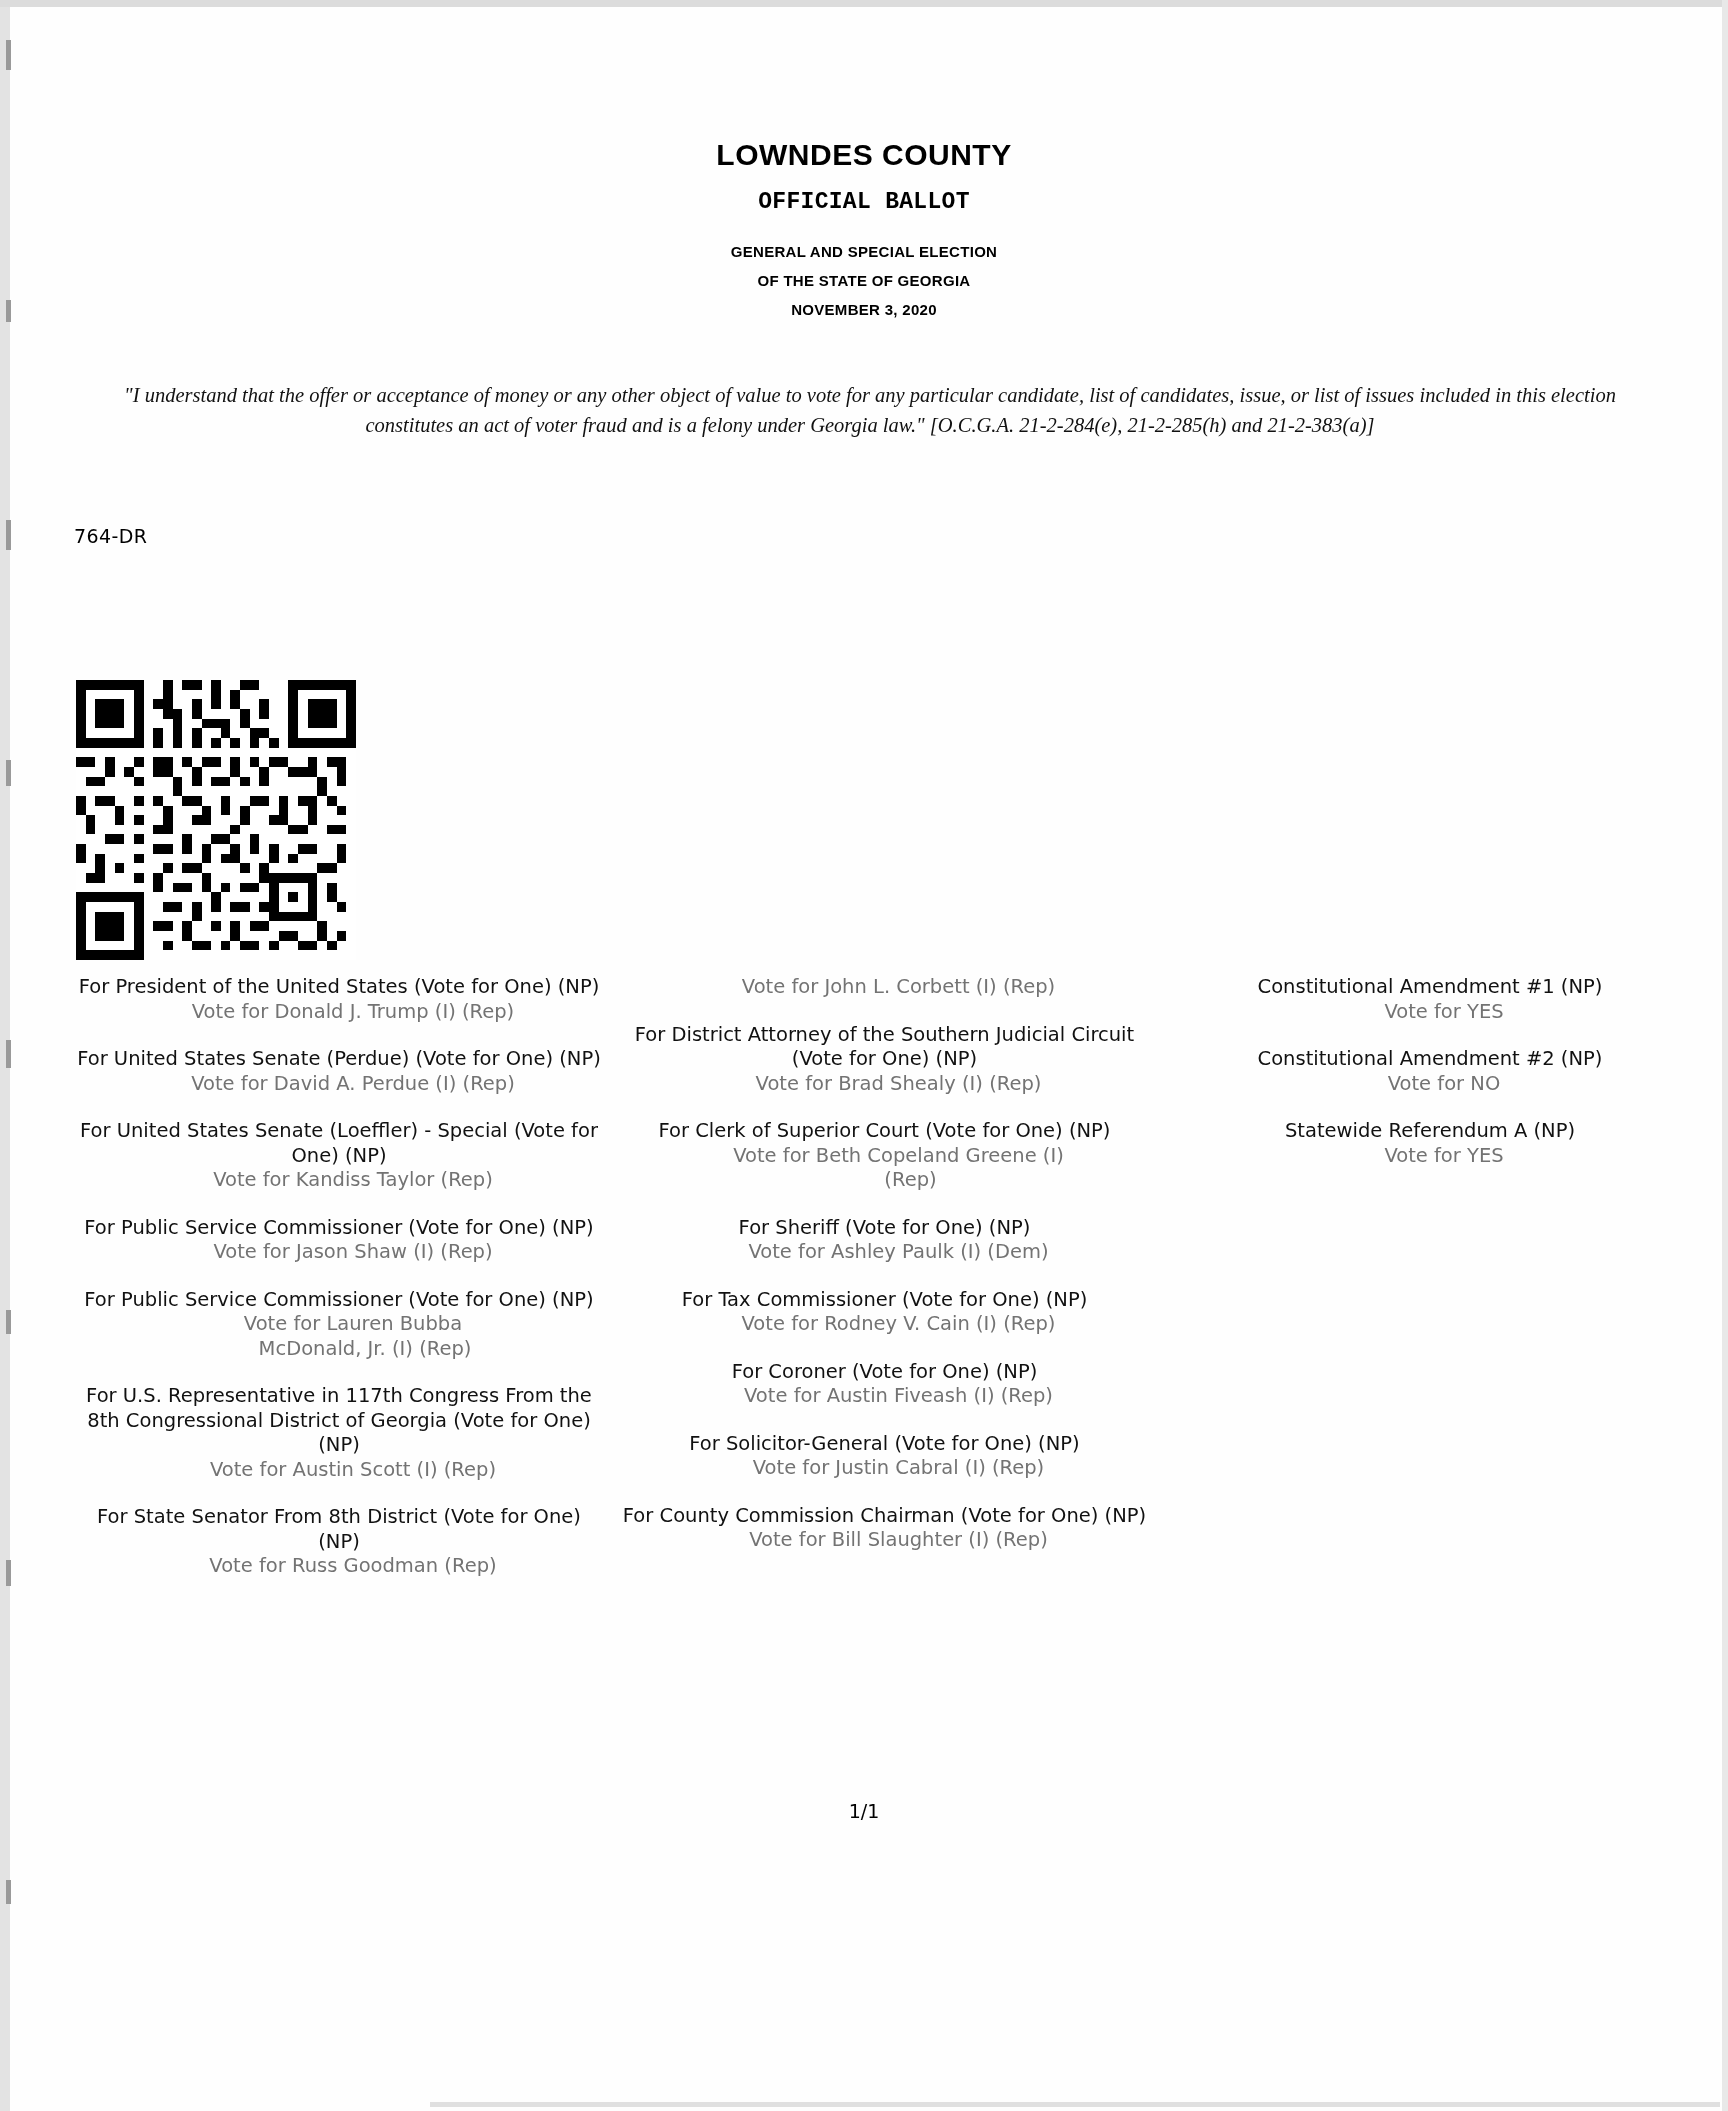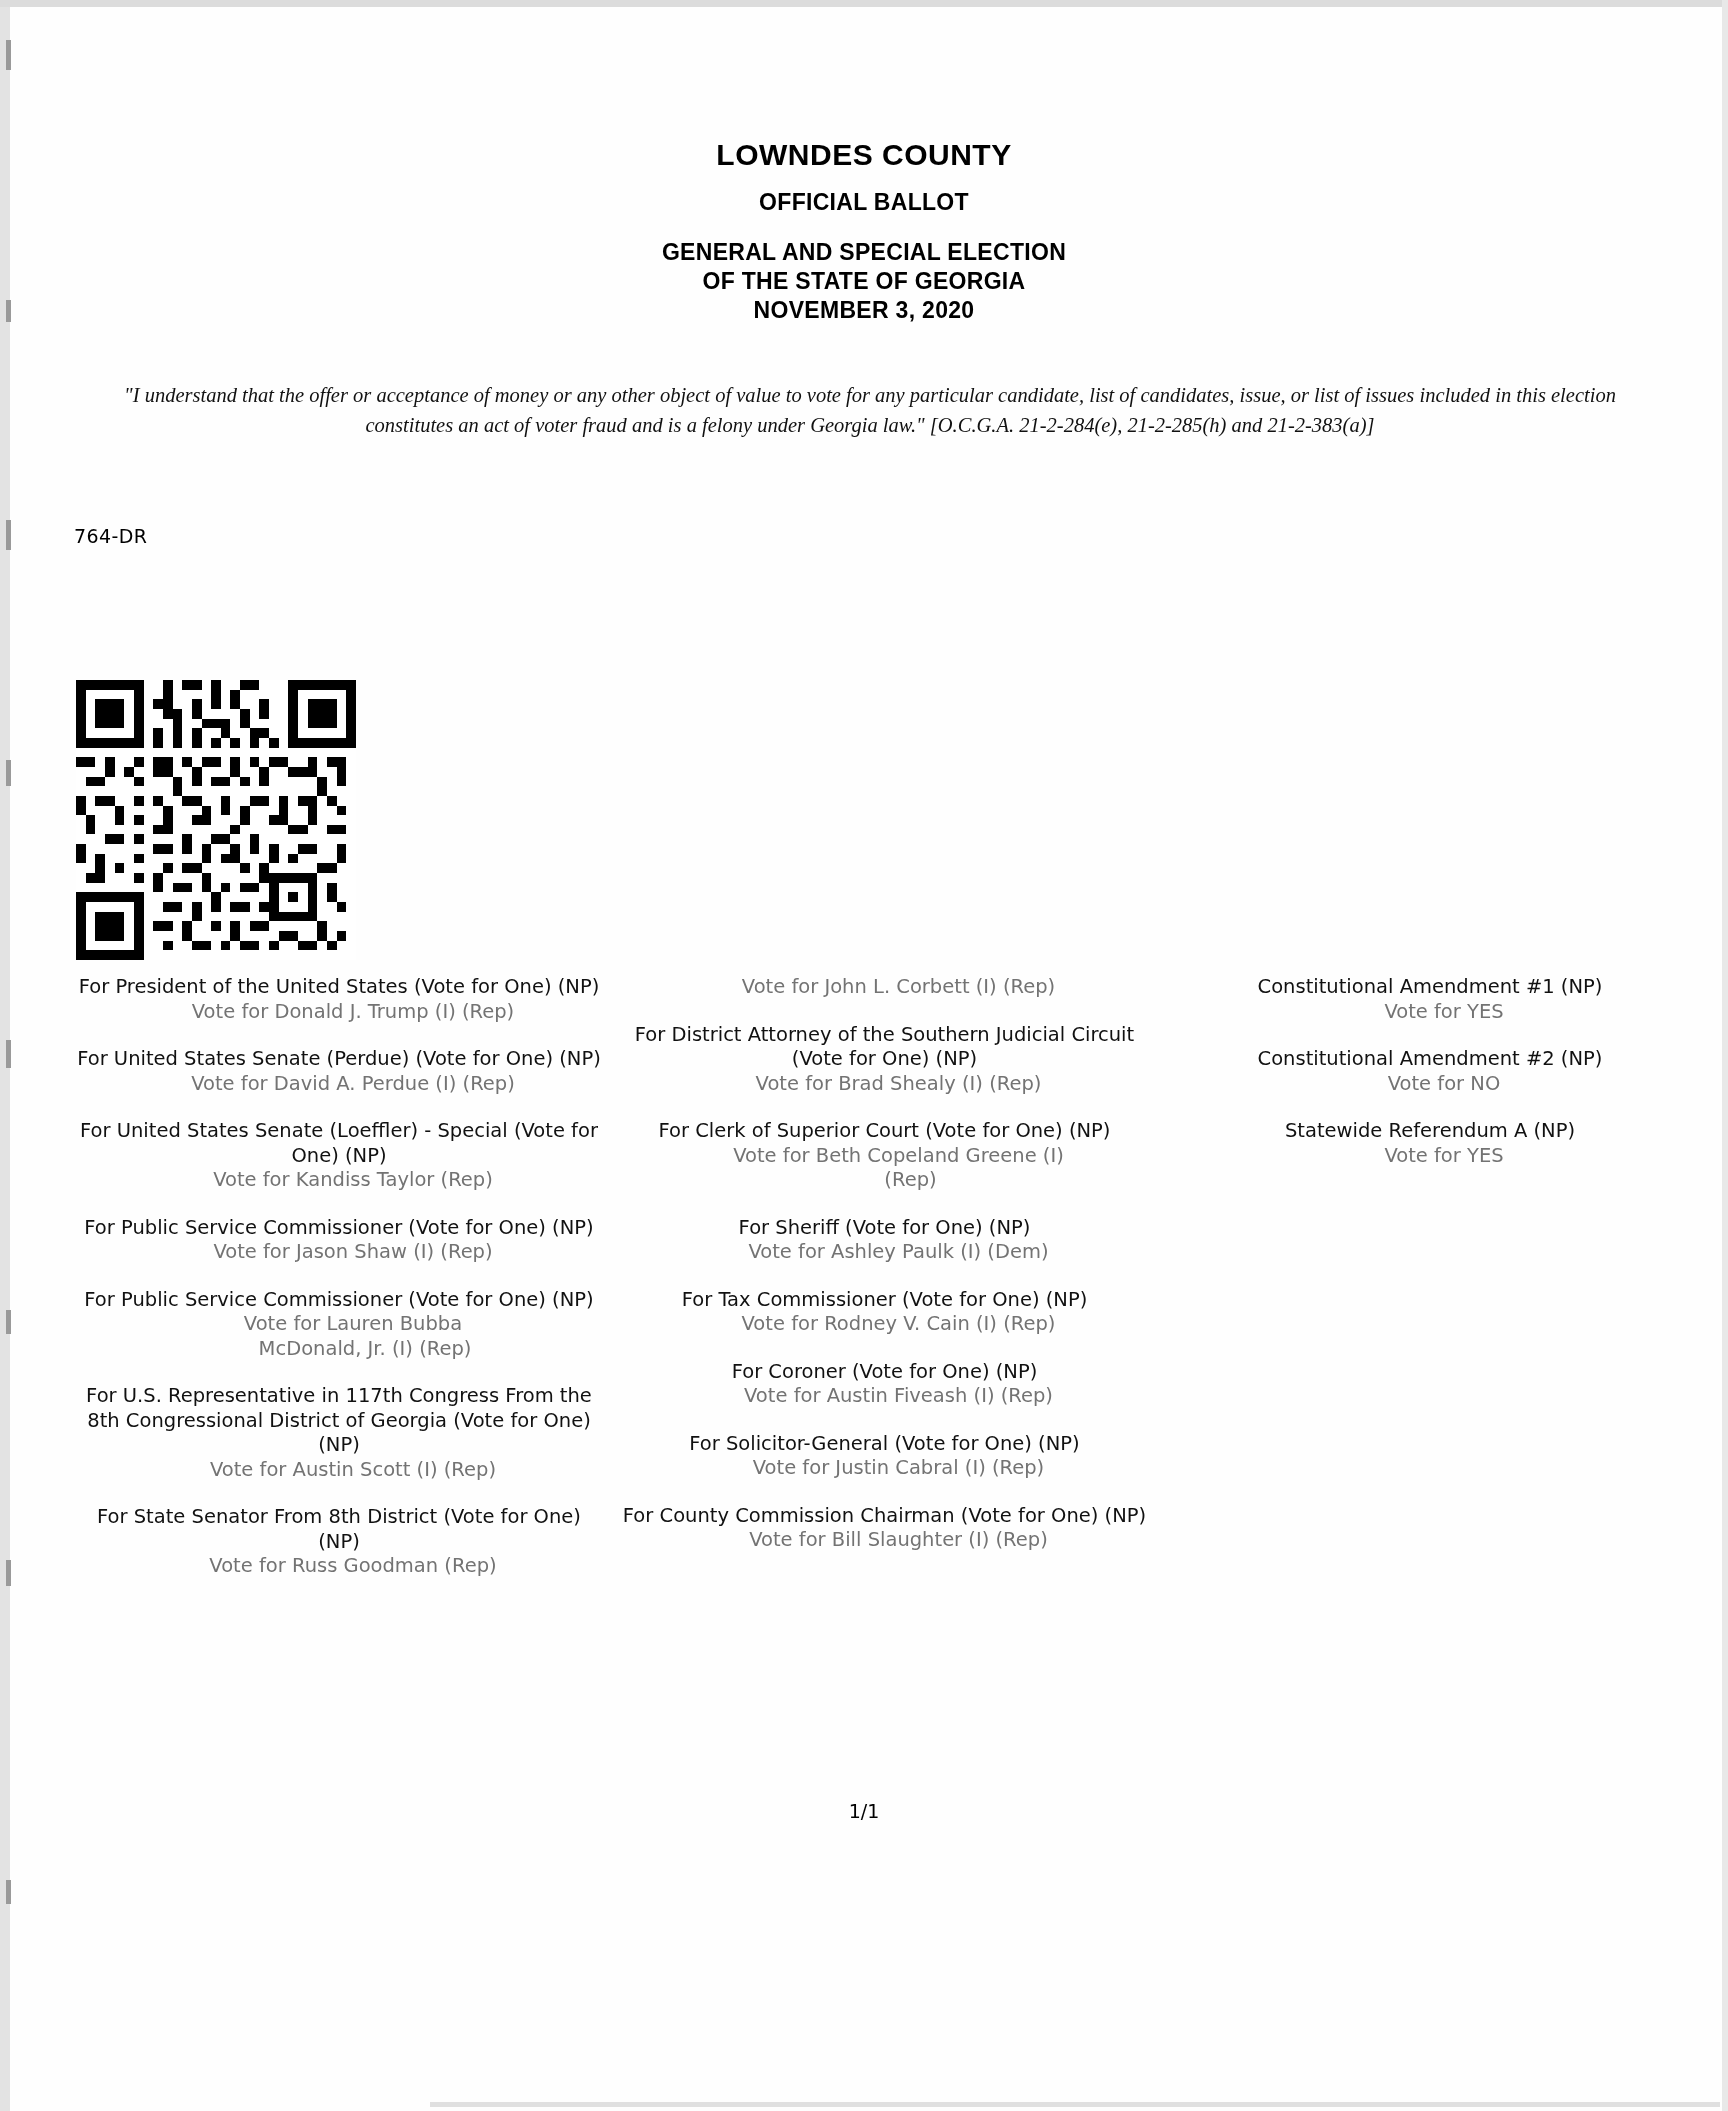--- a/index.html
+++ b/index.html
@@ -64,30 +64,30 @@
     text-align: center;
   }
   .title-main {
     font-family: "Liberation Sans", sans-serif;
     font-weight: bold;
     font-size: 30px;
     letter-spacing: 0.5px;
     margin-bottom: 17px;
   }
   .title-sub {
-    font-family: Liberation Sans, sans-serif;
+    font-family: Liberation Mono, monospace;
     font-weight: bold;
     font-size: 23px;
     letter-spacing: 0.3px;
     margin-bottom: 22px;
   }
   .title-line {
     font-family: "Liberation Sans", sans-serif;
     font-weight: bold;
-    font-size: 23px;
+    font-size: 15px;
     letter-spacing: 0.3px;
     line-height: 29px;
   }
 
   .oath {
     position: absolute;
     left: 80px;
     top: 380px;
     width: 1580px;
     text-align: center;

